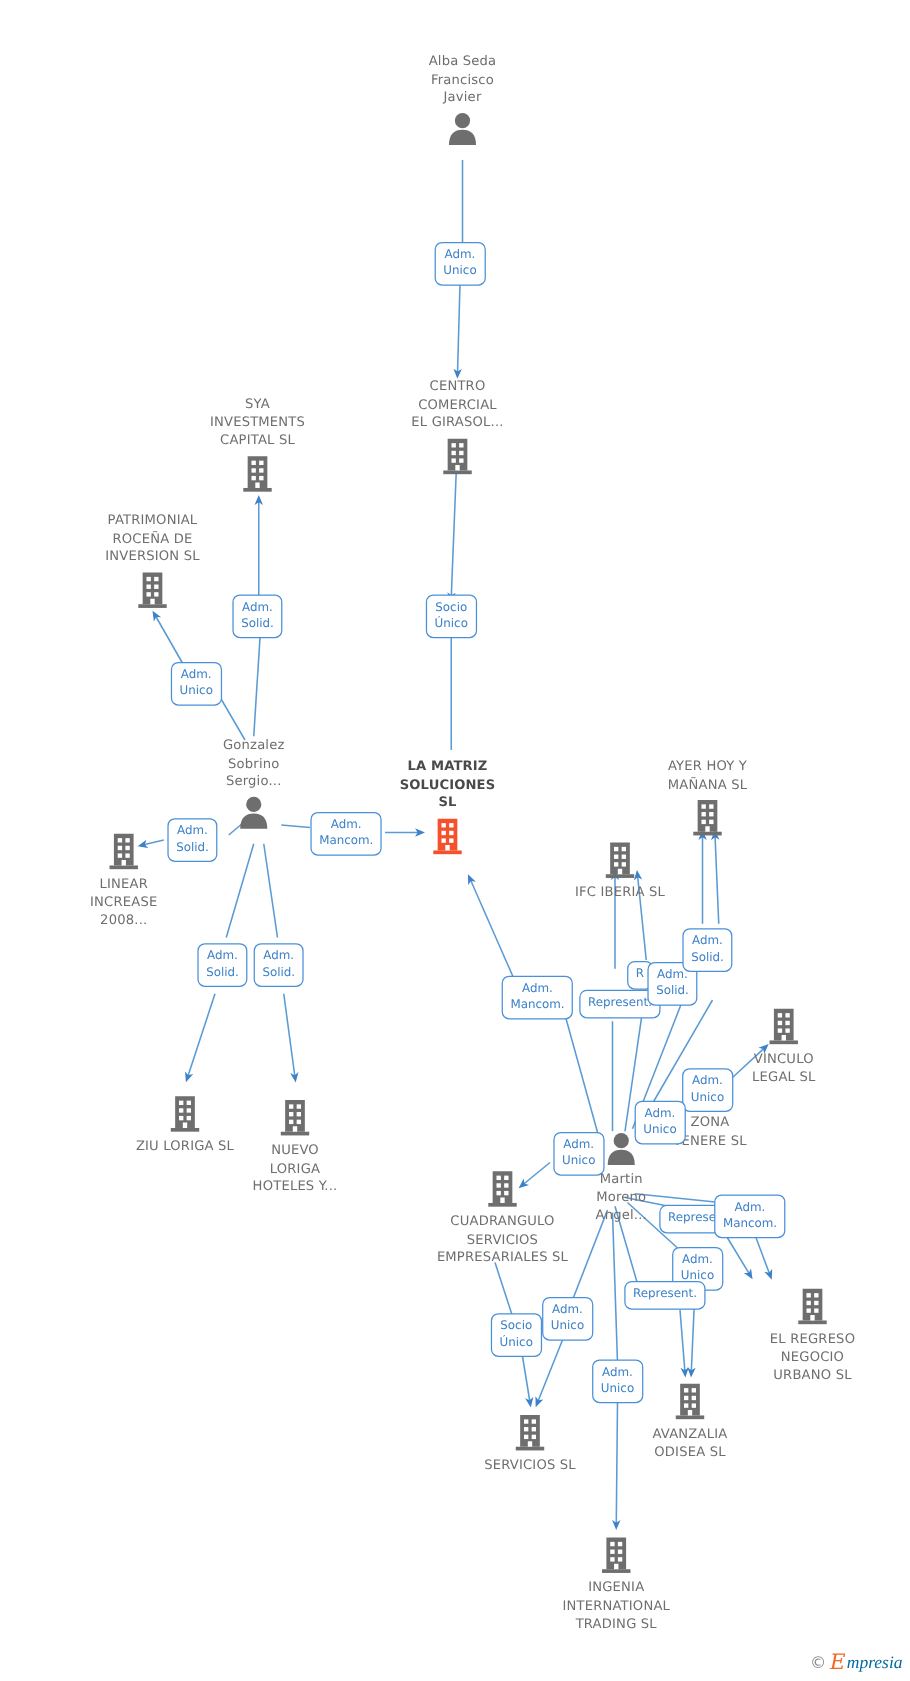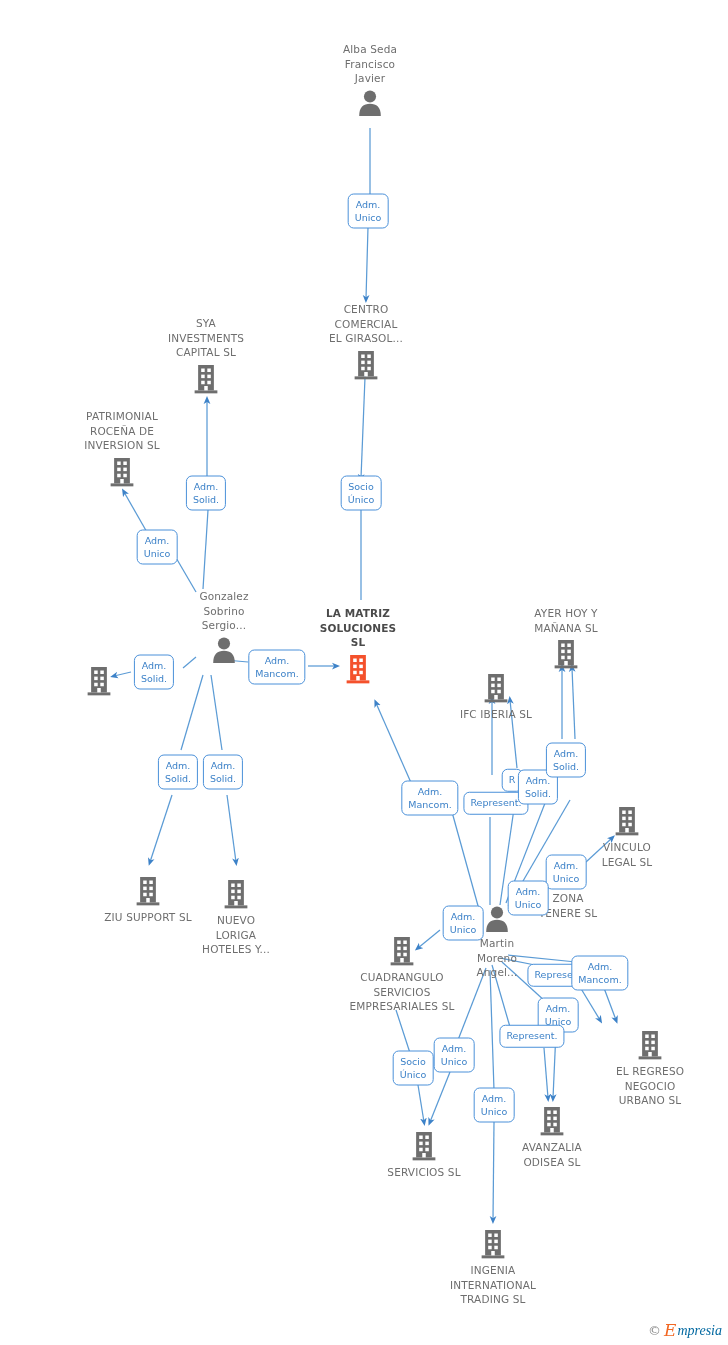--- a/index.html
+++ b/index.html
@@ -208,41 +208,44 @@
             <rect x="3" y="31" width="26" height="3.4" fill="#6e6e6e"></rect>
             <rect x="10.5" y="6" width="4" height="4" fill="#ffffff"></rect>
             <rect x="17.5" y="6" width="4" height="4" fill="#ffffff"></rect>
             <rect x="10.5" y="13" width="4" height="4" fill="#ffffff"></rect>
             <rect x="17.5" y="13" width="4" height="4" fill="#ffffff"></rect>
             <rect x="10.5" y="20" width="4" height="4" fill="#ffffff"></rect>
             <rect x="17.5" y="20" width="4" height="4" fill="#ffffff"></rect>
             <rect x="14" y="26" width="4" height="5" fill="#ffffff"></rect>
           </svg></span>
       </div>
-      <div class="node above" style="left: 224px; top: 589px;">
+      <div class="node above" style="left: 203px; top: 589px;">
         <div class="lbl">Gonzalez
 Sobrino
 Sergio...</div>
         <span class="glyph"><svg width="26" height="28" viewBox="0 0 30 32" xmlns="http://www.w3.org/2000/svg">
             <circle cx="15" cy="8.5" r="7" fill="#6e6e6e"></circle>
             <path d="M 2.5 31 C 2.5 21 7.5 17 15 17 C 22.5 17 27.5 21 27.5 31 Z" fill="#6e6e6e"></path>
           </svg></span>
       </div>
       <div class="node below" style="left: 99px; top: 665px;">
         <span class="glyph"><svg width="28" height="32" viewBox="0 0 32 36" xmlns="http://www.w3.org/2000/svg">
             <rect x="7" y="2" width="18" height="29" fill="#6e6e6e"></rect>
             <rect x="3" y="31" width="26" height="3.4" fill="#6e6e6e"></rect>
             <rect x="10.5" y="6" width="4" height="4" fill="#ffffff"></rect>
             <rect x="17.5" y="6" width="4" height="4" fill="#ffffff"></rect>
             <rect x="10.5" y="13" width="4" height="4" fill="#ffffff"></rect>
             <rect x="17.5" y="13" width="4" height="4" fill="#ffffff"></rect>
             <rect x="10.5" y="20" width="4" height="4" fill="#ffffff"></rect>
             <rect x="17.5" y="20" width="4" height="4" fill="#ffffff"></rect>
             <rect x="14" y="26" width="4" height="5" fill="#ffffff"></rect>
           </svg></span>
+        <div class="lbl">LINEAR
+INCREASE
+2008...</div>
       </div>
       <div class="node above company-focus" style="left: 358px; top: 606px;">
         <div class="lbl">LA MATRIZ
 SOLUCIONES
 SL</div>
         <span class="glyph"><svg width="28" height="32" viewBox="0 0 32 36" xmlns="http://www.w3.org/2000/svg">
             <rect x="7" y="2" width="18" height="29" fill="#f4512c"></rect>
             <rect x="3" y="31" width="26" height="3.4" fill="#f4512c"></rect>
             <rect x="10.5" y="6" width="4" height="4" fill="#ffffff"></rect>
             <rect x="17.5" y="6" width="4" height="4" fill="#ffffff"></rect>
@@ -302,21 +305,21 @@
             <rect x="7" y="2" width="18" height="29" fill="#6e6e6e"></rect>
             <rect x="3" y="31" width="26" height="3.4" fill="#6e6e6e"></rect>
             <rect x="10.5" y="6" width="4" height="4" fill="#ffffff"></rect>
             <rect x="17.5" y="6" width="4" height="4" fill="#ffffff"></rect>
             <rect x="10.5" y="13" width="4" height="4" fill="#ffffff"></rect>
             <rect x="17.5" y="13" width="4" height="4" fill="#ffffff"></rect>
             <rect x="10.5" y="20" width="4" height="4" fill="#ffffff"></rect>
             <rect x="17.5" y="20" width="4" height="4" fill="#ffffff"></rect>
             <rect x="14" y="26" width="4" height="5" fill="#ffffff"></rect>
           </svg></span>
-        <div class="lbl">ZIU SUPPORT SL</div>
+        <div class="lbl">ZIU LORIGA SL</div>
       </div>
       <div class="node below" style="left: 236px; top: 878px;">
         <span class="glyph"><svg width="28" height="32" viewBox="0 0 32 36" xmlns="http://www.w3.org/2000/svg">
             <rect x="7" y="2" width="18" height="29" fill="#6e6e6e"></rect>
             <rect x="3" y="31" width="26" height="3.4" fill="#6e6e6e"></rect>
             <rect x="10.5" y="6" width="4" height="4" fill="#ffffff"></rect>
             <rect x="17.5" y="6" width="4" height="4" fill="#ffffff"></rect>
             <rect x="10.5" y="13" width="4" height="4" fill="#ffffff"></rect>
             <rect x="17.5" y="13" width="4" height="4" fill="#ffffff"></rect>
             <rect x="10.5" y="20" width="4" height="4" fill="#ffffff"></rect>

